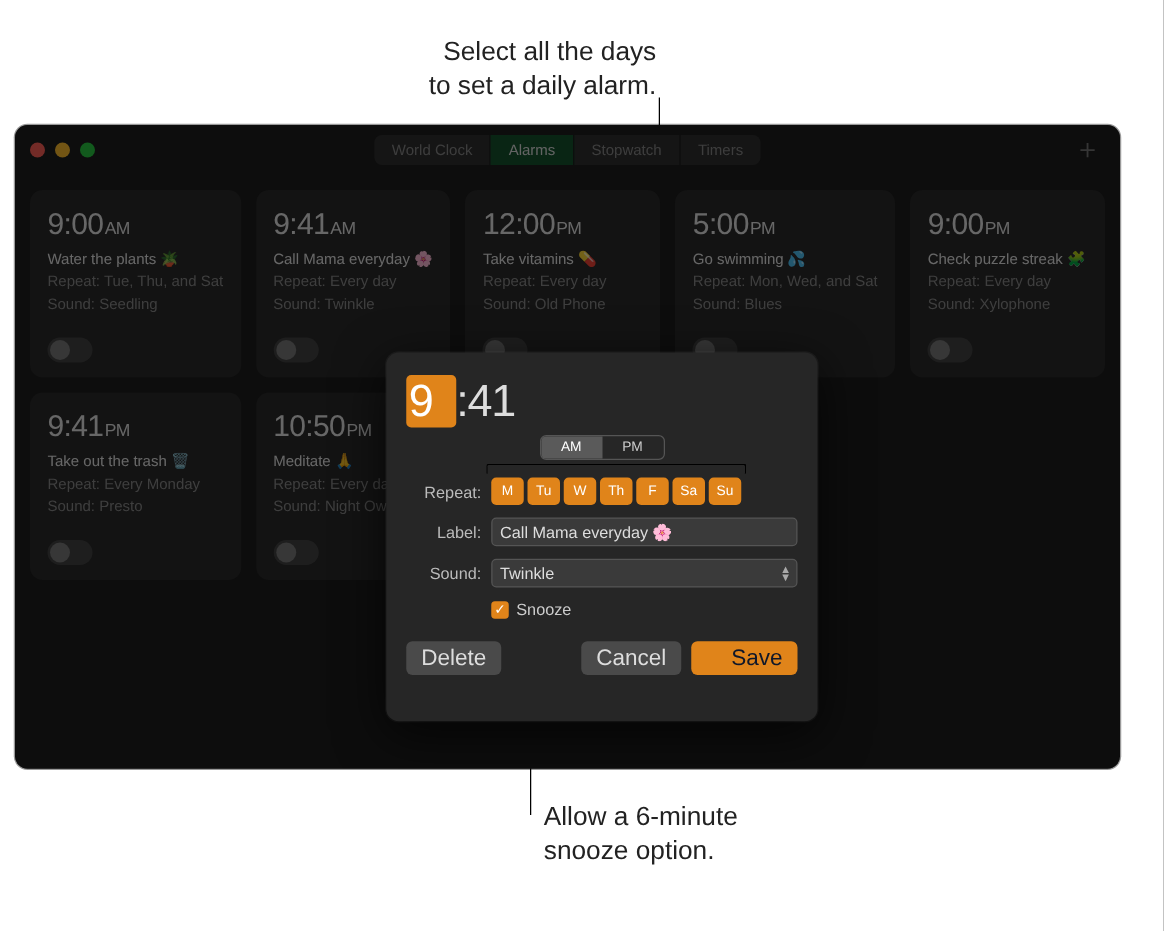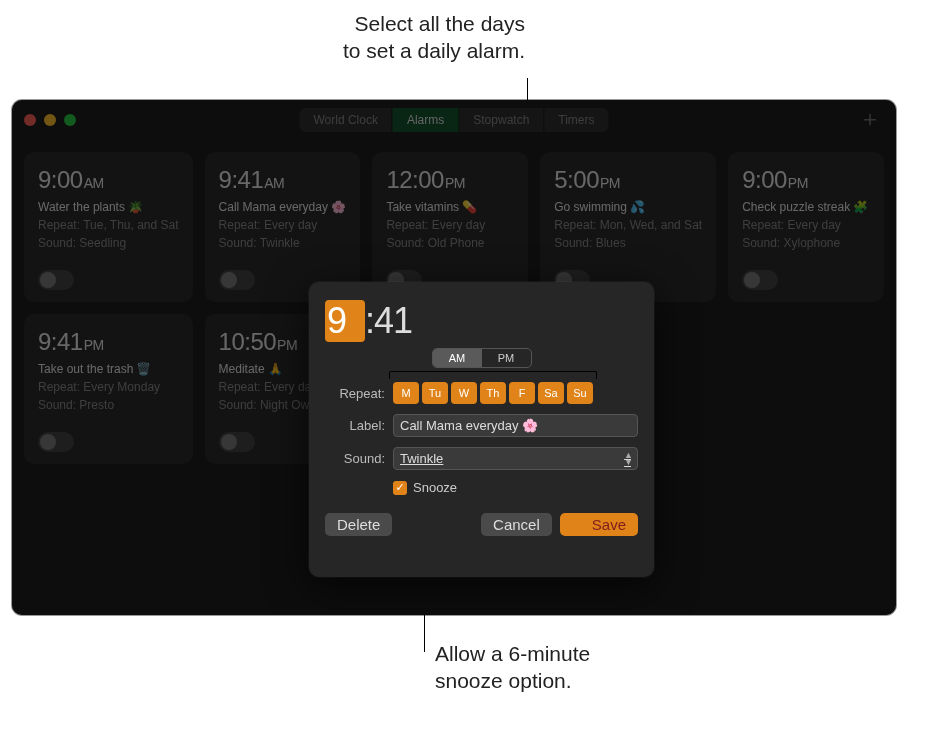--- a/index.html
+++ b/index.html
@@ -14,21 +14,21 @@
 
   
   .callout {
     position: absolute;
     color: #222;
     font-size: 21px;
     line-height: 1.3;
     text-align: right;
     white-space: pre-line;
   }
-  .callout-top { top: 10px; left: 265px; width: 260px; }
+  .callout-top { top: 28px; left: 265px; width: 260px; }
   .callout-bottom { top: 640px; left: 435px; width: 200px; text-align: left; }
   .callout-line-v {
     position: absolute;
     width: 1px;
     background: #000;
   }
   .ct-line { left: 527px; top: 78px; height: 308px; }
   .cb-line { left: 424px; top: 548px; height: 104px; }
 
   
@@ -152,29 +152,29 @@
     border-top-left-radius:2px; border-top-right-radius:2px;
   }
 
   .textin {
     flex:1; background:#3a3a3a; border:1px solid #555; border-radius:4px;
     color:#ddd; padding:3px 6px; font-size:13px;
   }
   .select {
     flex:1; background:#3a3a3a; border:1px solid #555; border-radius:4px;
     color:#ddd; padding:3px 6px; font-size:13px;
-    display:flex; justify-content:space-between; align-items:center;text-decoration:underline;
+    display:flex; justify-content:space-between; align-items:center;
   }
   .stepper { font-size:9px; color:#aaa; line-height:7px; letter-spacing:-2px; }
 
   .check { width:14px;height:14px; background:#e0841a; border-radius:3px; display:flex;align-items:center;justify-content:center; color:#fff; font-size:11px; margin-right:6px; }
   
   .btnrow { display:flex; justify-content:space-between; margin-top:18px; align-items:center; }
-  .btn { background:#4a4a4a; color:#ddd; border-radius:5px; padding:3px 12px; font-size:15px; cursor:default;text-align:right; }
-  .btn-primary { background:#e0841a; color:#7f1d1d;padding-left:32px; }
+  .btn { background:#4a4a4a; color:#ddd; border-radius:5px; padding:3px 12px; font-size:18px; cursor:default;text-align:right; }
+  .btn-primary { background:#e0841a; color:#0f172a;padding-left:32px; }
   .btn-group { display:flex; gap:8px; }
 </style>
 </head>
 <body>
 
 <div class="callout callout-top">Select all the days
 to set a daily alarm.</div>
 <div class="callout-line-v ct-line"></div>
 <div class="callout callout-bottom">Allow a 6-minute
 snooze option.</div>

